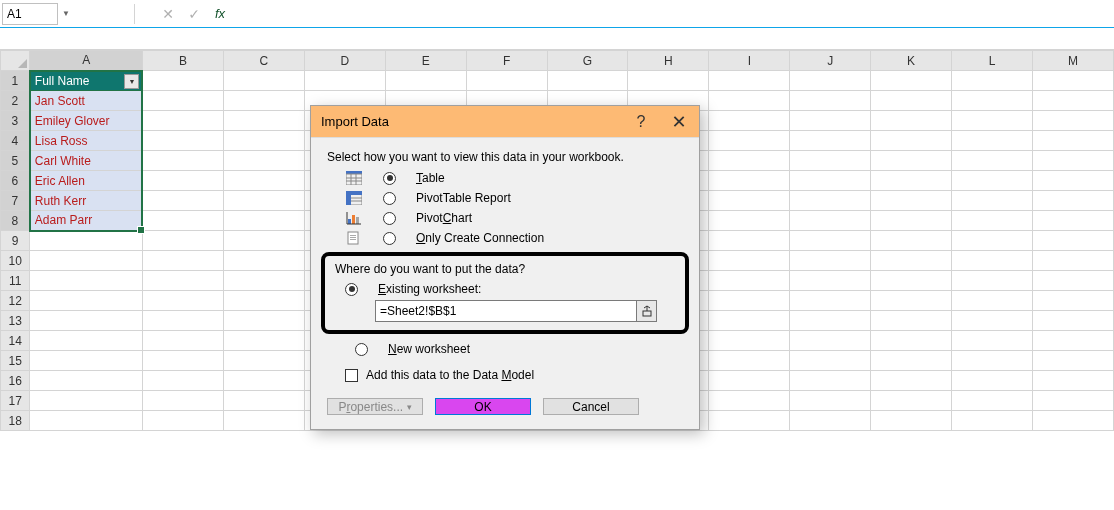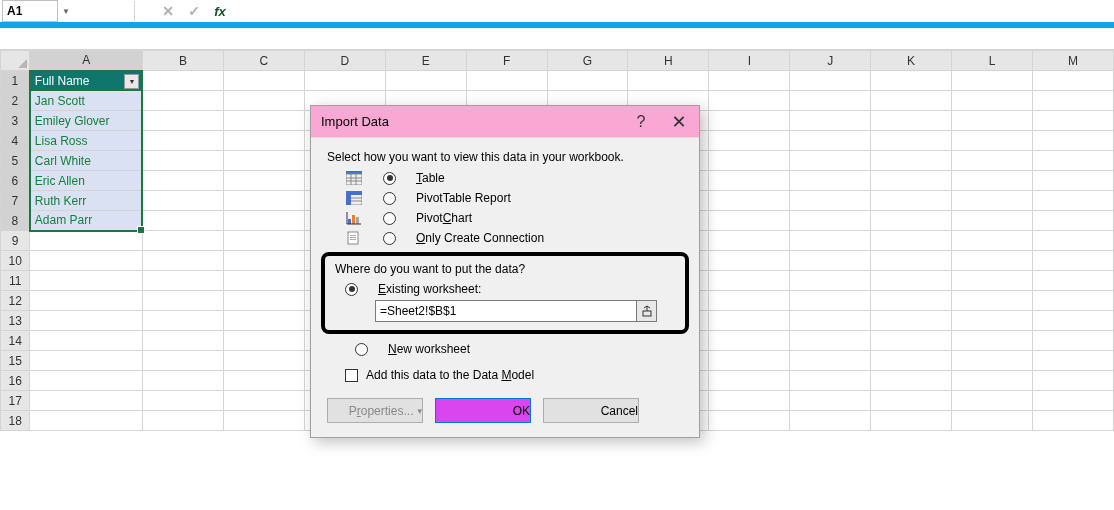--- a/index.html
+++ b/index.html
@@ -1,19 +1,19 @@
 <!DOCTYPE html>
 <html><head>
   <meta charset="utf-8">
   <style>
     * { box-sizing: border-box; margin: 0; padding: 0; }
     body { font-family: "Segoe UI", Tahoma, sans-serif; font-size: 12px; background: #fff; width: 1114px; height: 510px; position: relative; overflow: hidden; }
 
     
-    .formula-bar { display: flex; align-items: center; height: 28px; border-bottom: 6px solid #0ea5e9; background: #fff; font-weight: bold; }
+    .formula-bar { display: flex; align-items: center; height: 28px; border-bottom: 1px solid #0ea5e9; background: #fff; }
     .name-box { width: 56px; height: 22px; border: 1px solid #c0c0c0; margin-left: 2px; padding: 2px 4px; font-size: 12px; display: flex; align-items: center; }
     .name-box-dd { width: 16px; font-size: 8px; color: #666; text-align: center; cursor: pointer; }
     .fb-sep { width: 1px; height: 20px; background: #d4d4d4; margin: 0 20px 0 60px; }
     .fb-btn { width: 26px; height: 22px; display: flex; align-items: center; justify-content: center; color: #b0b0b0; font-size: 14px; }
     .fx-label { font-style: italic; font-size: 13px; color: #14532d; }
     .formula-input { flex: 1; height: 22px; border: none; padding: 0 6px; }
 
     
     .spacer-row { height: 22px; border-bottom: 1px solid #d4d4d4; }
 
@@ -25,27 +25,27 @@
     .corner::after { content: ""; position: absolute; right: 2px; bottom: 2px; width: 0; height: 0; border-style: solid; border-width: 0 0 9px 9px; border-color: transparent transparent #b7b7b7 transparent; }
     .col-h { width: 84px; height: 20px; background: #e6e6e6; text-align: center; color: #333; }
     .col-h.sel { background: #d2d2d2; border-bottom: 2px solid #217346; }
     .row-h { width: 30px; height: 20px; background: #e6e6e6; text-align: center; color: #333; }
     .row-h.sel { background: #d2d2d2; border-right: 2px solid #217346; }
     .cell { width: 84px; height: 20px; padding: 0 4px; text-align: left; background: #fff; }
     .col-A { width: 115px; }
 
     .table-header-cell { background: #0f766e; color: #fff; position: relative; border: 2px solid #217346 !important; border-bottom: 1px solid #217346 !important; padding-right: 20px; }
     .filter-btn { position: absolute; right: 2px; top: 2px; width: 15px; height: 15px; background: #e8e8e8; border: 1px solid #999; display: flex; align-items: center; justify-content: center; font-size: 7px; color: #333; }
-    .selected-data { background: #D9E1F2; border-left: 2px solid #217346 !important; border-right: 2px solid #217346 !important; color: #15803d; }
+    .selected-data { background: #D9E1F2; border-left: 2px solid #217346 !important; border-right: 2px solid #217346 !important; color: #b91c1c; }
     .selected-data.last { border-bottom: 2px solid #217346 !important; position: relative; }
     .selected-data.last::after { content: ""; position: absolute; right: -4px; bottom: -4px; width: 6px; height: 6px; background: #217346; border: 1px solid #fff; }
 
     
     .dialog { position: absolute; left: 310px; top: 105px; width: 390px; background: #f0f0f0; border: 1px solid #a0a0a0; box-shadow: 4px 4px 14px rgba(0,0,0,0.25); font-size: 12px; }
-    .dlg-title { display: flex; align-items: center; justify-content: space-between; height: 32px; padding: 0 10px; background: #f9a8d4; border-bottom: 1px solid #ddd; }
+    .dlg-title { display: flex; align-items: center; justify-content: space-between; height: 32px; padding: 0 10px; background: #fdba74; border-bottom: 1px solid #ddd; }
     .dlg-title-text { font-size: 13px; }
     .dlg-title-right { display: flex; gap: 18px; align-items: center; }
     .dlg-help, .dlg-close { font-size: 16px; color: #333; cursor: pointer; width: 20px; text-align: center; }
     .dlg-close { font-weight: 300; font-size: 18px; }
     .dlg-body { padding: 12px 16px 14px 16px; }
     .dlg-text { margin-bottom: 6px; }
     .opt-row { display: flex; align-items: center; gap: 20px; margin: 4px 0 4px 18px; }
     .opt-icon { width: 18px; height: 16px; display: flex; align-items: center; justify-content: center; }
     .opt-icon svg { display: block; }
     .radio { width: 13px; height: 13px; border: 1px solid #333; border-radius: 50%; display: inline-flex; align-items: center; justify-content: center; background: #fff; }
@@ -55,21 +55,21 @@
 
     .highlight-ring { border: 4px solid #000; border-radius: 8px; padding: 6px 10px 8px 10px; margin: 6px -6px 2px -6px; }
     .placement-input-row { display: flex; align-items: center; margin: 4px 0 0 40px; }
     .placement-input { width: 262px; height: 22px; border: 1px solid #7a7a7a; padding: 2px 4px; font-size: 12px; font-family: "Segoe UI", Tahoma, sans-serif; }
     .ref-btn { width: 20px; height: 22px; border: 1px solid #7a7a7a; border-left: none; background: #e8e8e8; display: flex; align-items: center; justify-content: center; font-size: 11px; }
 
     .check-row { display: flex; align-items: center; gap: 8px; margin: 12px 0 16px 18px; }
     .checkbox { width: 13px; height: 13px; border: 1px solid #333; background: #fff; }
 
     .dlg-buttons { display: flex; gap: 12px; margin-top: 16px; }
-    .dlg-btn { width: 96px; height: 25px; border: 1px solid #adadad; background: #e1e1e1; display: flex; align-items: center; justify-content: flex-end; cursor: pointer; }
+    .dlg-btn { width: 96px; height: 17px; border: 1px solid #adadad; background: #e1e1e1; display: flex; align-items: center; justify-content: center; cursor: pointer; }
     .dlg-btn.disabled { color: #888; }
     .dlg-btn.default { border: 1.5px solid #0078d7; background: #d946ef; }
     .dlg-btn .dd { margin-left: 4px; font-size: 9px; color: #888; }
   </style>
 </head>
 <body>
 
 <div class="formula-bar">
   <div class="name-box">
       <span>A1</span>

